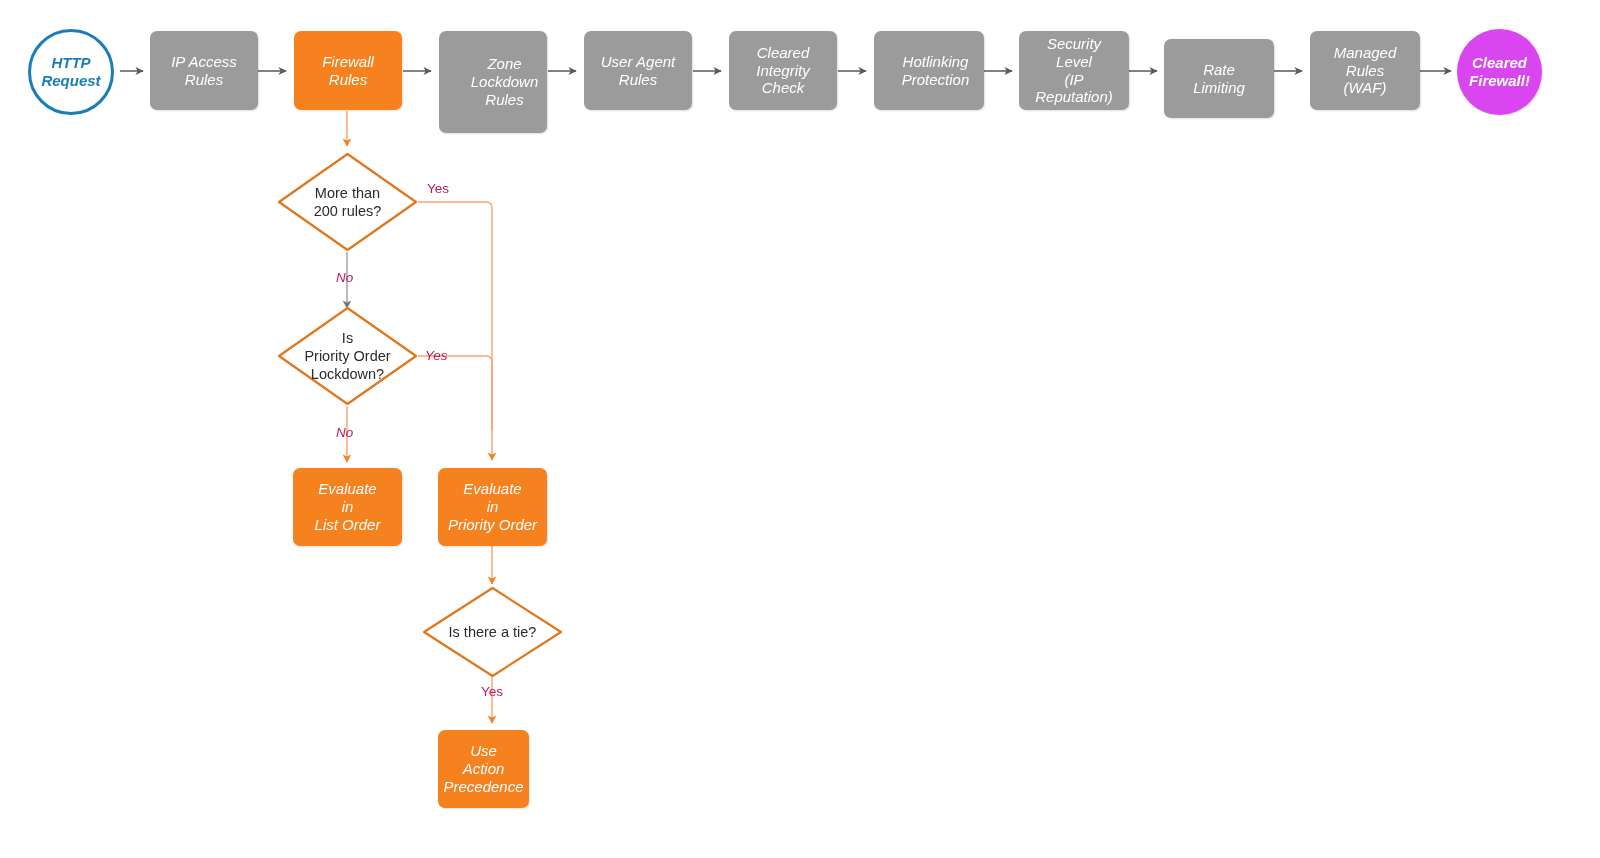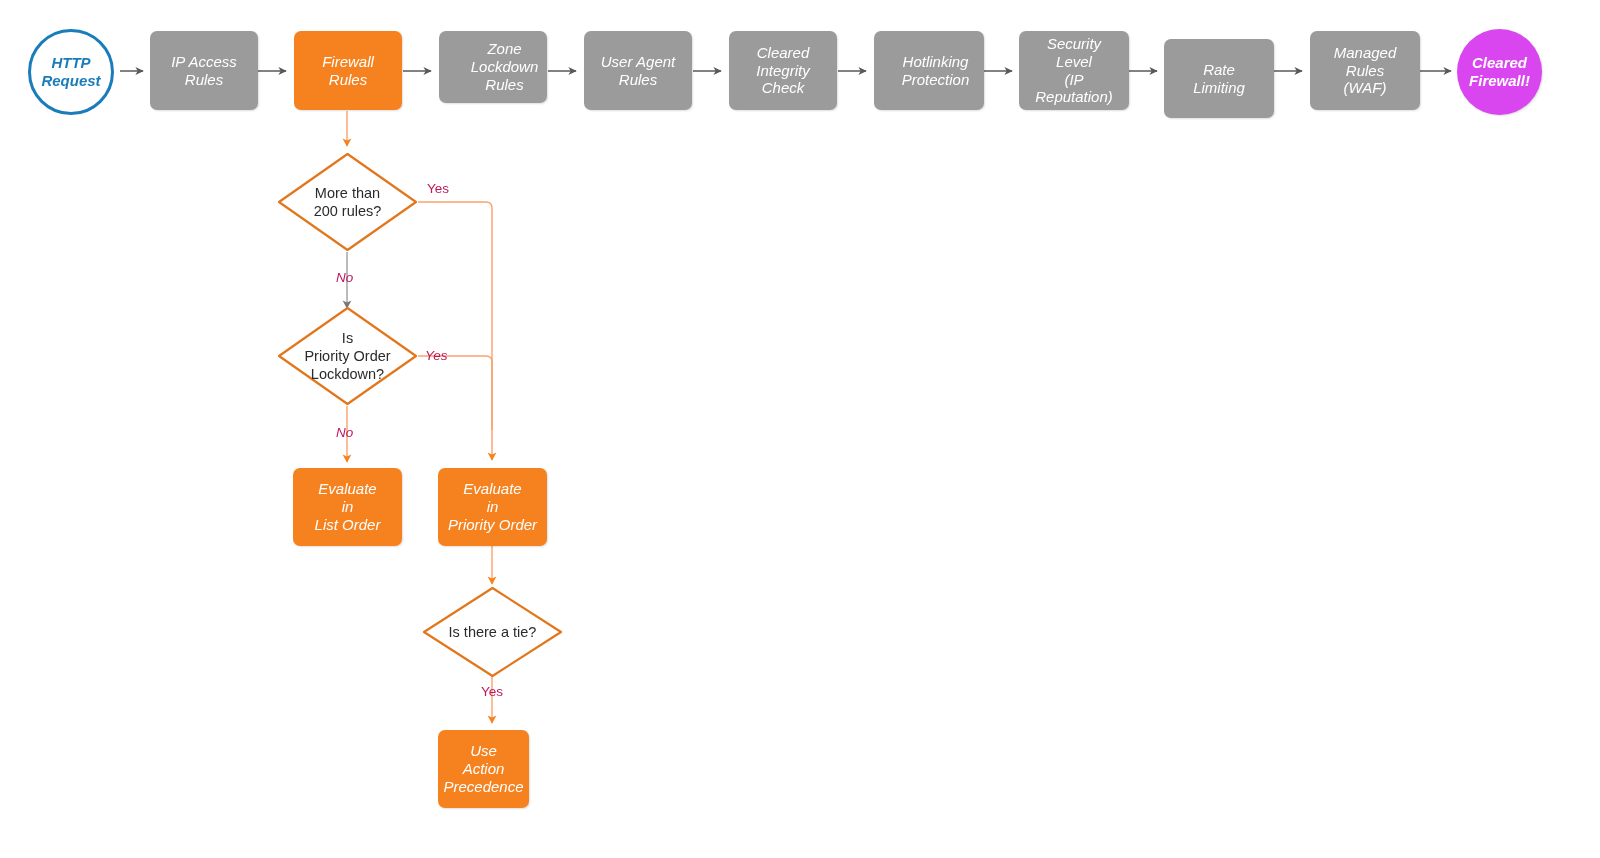--- a/index.html
+++ b/index.html
@@ -189,21 +189,21 @@
     </div>
   </div>
 
   <div class="node proc orange" style="left:294px; top:31px; width:108px; height:79px;">
     <div>
       <div>Firewall</div>
       <div>Rules</div>
     </div>
   </div>
 
-  <div class="node proc gray" style="left:439px; top:31px; width:108px; height:72px;padding-left:28px;">
+  <div class="node proc gray" style="left:439px; top:31px; width:108px; height:102px;padding-left:28px;">
     <div>
       <div>Zone</div>
       <div>Lockdown</div>
       <div>Rules</div>
     </div>
   </div>
 
   <div class="node proc gray" style="left:584px; top:31px; width:108px; height:79px;">
     <div>
       <div>User Agent</div>

